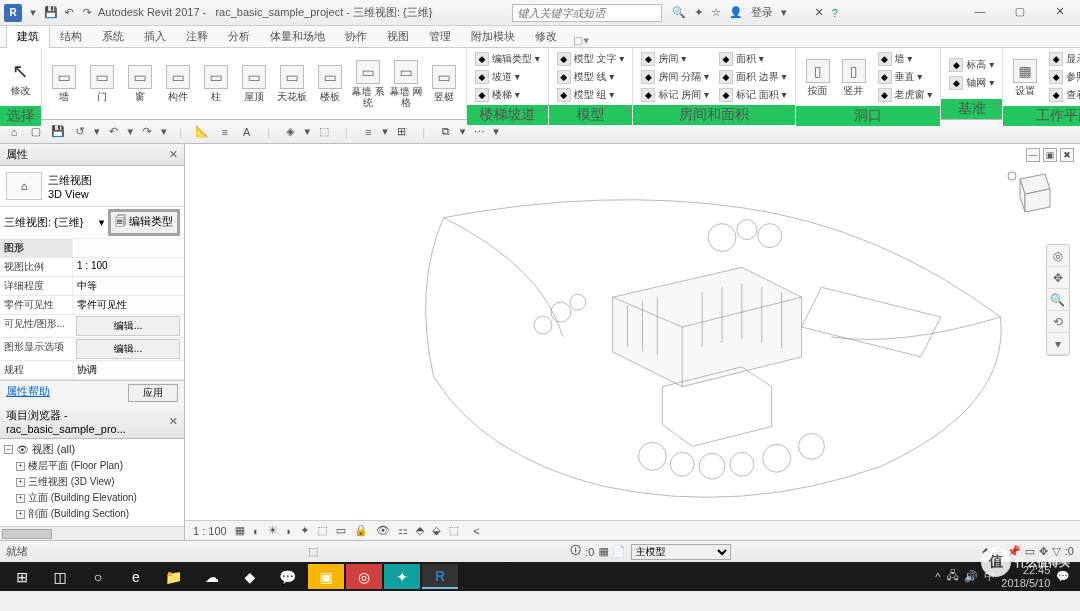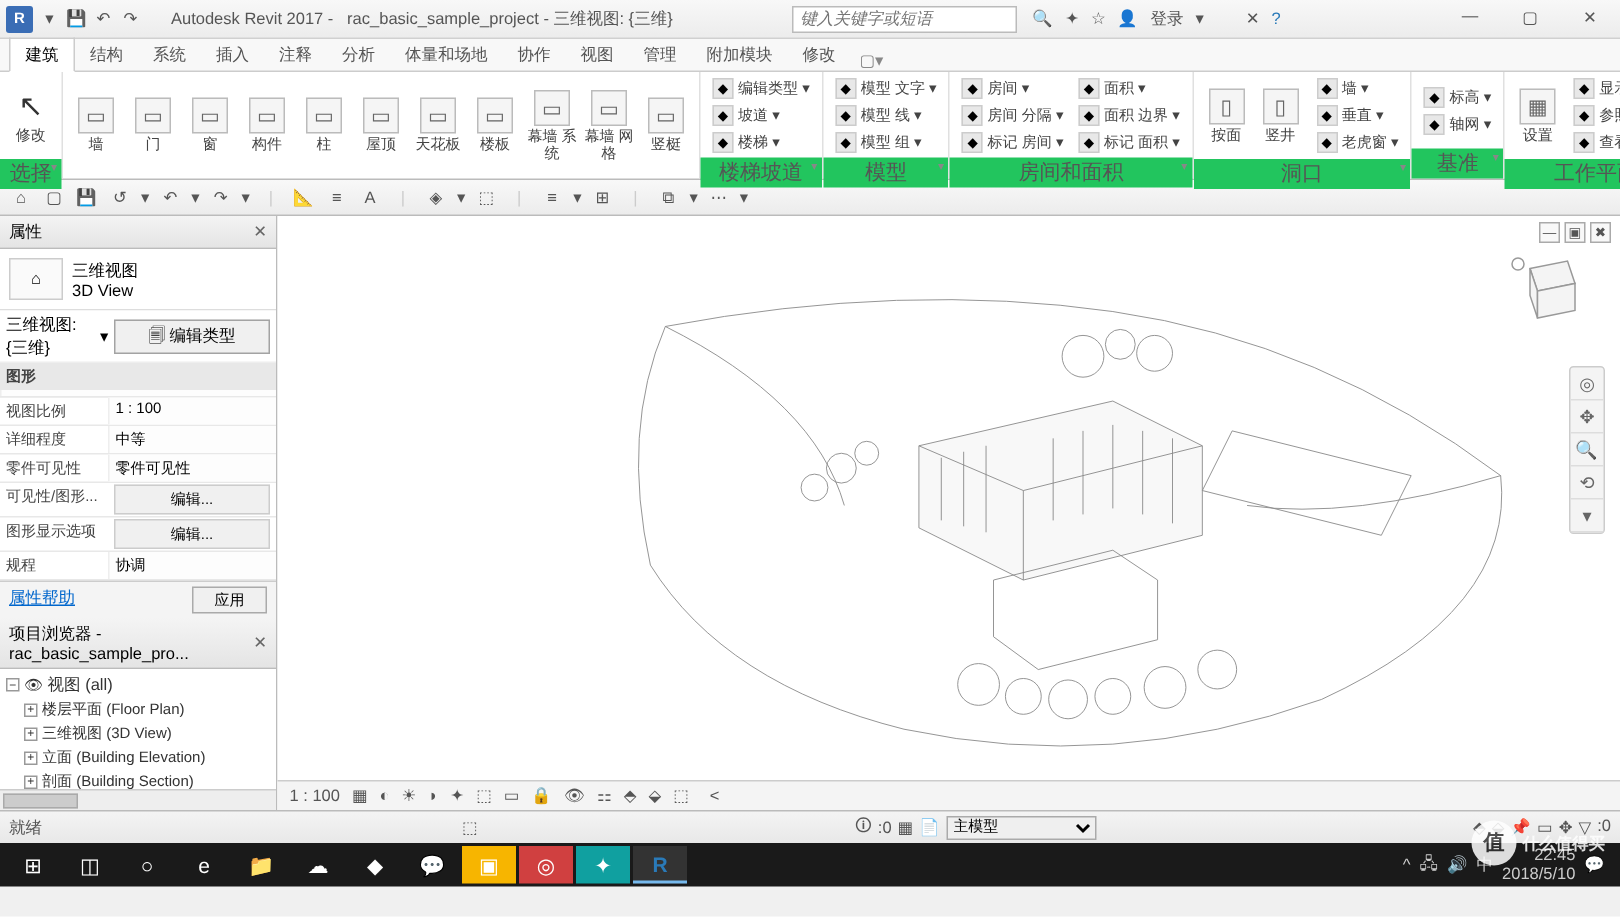--- a/index.html
+++ b/index.html
@@ -2,21 +2,21 @@
 <html><head>
 <meta charset="utf-8">
 <style>
 * { margin: 0; padding: 0; box-sizing: border-box; font-family: "Microsoft YaHei", "Segoe UI", sans-serif; font-size: 11px; }
 body { background: #f0f0f0; width: 1080px; height: 611px; overflow: hidden; position: relative; }
 
 .titlebar { height: 26px; background: linear-gradient(#f8f8f8,#ececec); display: flex; align-items: center; padding: 0 4px; border-bottom: 1px solid #d0d0d0; }
 .titlebar .revit-icon { width: 18px; height: 18px; background: #3a6db5; color: #fff; display:flex; align-items:center; justify-content:center; font-weight:bold; font-size:10px; border-radius:2px; margin-right:4px; }
 .titlebar .qat { display:flex; gap:4px; align-items:center; }
 .titlebar .qat span { width:14px; height:14px; display:flex; align-items:center; justify-content:center; color:#555; }
-.titlebar .title-text { margin-left: 20px; color:#555; }
+.titlebar .title-text { margin-left: 4px; color:#555; }
 .titlebar .search-box { margin-left: 80px; border:1px solid #bbb; height:18px; width:150px; padding:0 4px; color:#888; font-style:italic; background:#fff; }
 .titlebar .right-icons { margin-left: 10px; display:flex; gap:8px; align-items:center; color:#555; }
 .titlebar .win-controls { position:absolute; right:0; top:0; display:flex; }
 .titlebar .win-controls div { width:40px; height:22px; display:flex; align-items:center; justify-content:center; color:#555; }
 
 .ribbon-tabs { height: 22px; background:#f8f8f8; display:flex; align-items:flex-end; padding-left: 6px; border-bottom:1px solid #ccc;text-align:right; }
 .ribbon-tabs .tab { padding: 3px 10px; color:#555; cursor:pointer; }
 .ribbon-tabs .tab.active { background:#fff; border:1px solid #ccc; border-bottom:1px solid #fff; margin-bottom:-1px; color:#000; }
 
 .ribbon { height: 72px; background:#fff; border-bottom:1px solid #bbb; display:flex; }
@@ -36,27 +36,27 @@
 .qat2 { height:24px; background:linear-gradient(#f8f8f8,#ececec); border-bottom:1px solid #bbb; display:flex; align-items:center; padding:0 6px; gap:6px; color:#555; }
 .qat2 span { display:flex; align-items:center; justify-content:center; width:16px; height:16px; }
 
 .main-area { display:flex; height: 396px; }
 .left-panels { width:185px; display:flex; flex-direction:column; border-right:1px solid #bbb; background:#f8f8f8; }
 .panel-header { background:linear-gradient(#f4f4f4,#e4e4e4); padding:3px 6px; border-bottom:1px solid #bbb; display:flex; justify-content:space-between; align-items:center; }
 .panel-header .close { color:#666; cursor:pointer; }
 .props-preview { display:flex; align-items:center; gap:6px; padding:6px; background:#fff; border-bottom:1px solid #ddd; }
 .props-preview .thumb { width:36px; height:28px; border:1px solid #ccc; background:#fafafa; display:flex; align-items:center; justify-content:center; }
 .props-row { display:flex; align-items:center; padding:2px 4px; gap:4px; background:#fff; border-bottom:1px solid #eee; }
-.edit-type-btn { border:1px solid #a3a3a3; background:#f0f0f0; padding:1px 22px; font-size:10px; }
+.edit-type-btn { border:3px solid #a3a3a3; background:#f0f0f0; padding:1px 4px; font-size:10px; }
 .props-grid { background:#fff; }
 .props-grid .grid-row { display:flex; border-bottom:1px solid #e8e8e8; }
 .props-grid .grid-row .cell-l { width:72px; padding:2px 4px; font-size:10px; color:#444; }
 .props-grid .grid-row .cell-r { flex:1; padding:2px 4px; font-size:10px; background:#fdfdfd; border-left:1px solid #eee; }
 .props-grid .grid-row .cell-r.btn { text-align:center; background:#f0f0f0; border:1px solid #ccc; margin:1px 4px; }
-.props-grid .section-head { background:#e8e8e8; font-weight:bold;flex-direction:column; }
+.props-grid .section-head { background:#e8e8e8; font-weight:bold; }
 .help-row { display:flex; justify-content:space-between; padding:3px 6px; background:#f4f4f4; border-top:1px solid #ccc; }
 .help-row a { color:#0066cc; text-decoration:underline; }
 .help-row button { border:1px solid #aaa; background:#f0f0f0; padding:1px 14px; font-size:10px; }
 
 .browser-tree { flex:1; background:#fff; overflow:auto; padding:2px; }
 .tree-item { padding:1px 2px; font-size:10px; color:#333; display:flex; align-items:center; gap:3px; }
 .tree-item .exp { width:9px; height:9px; border:1px solid #999; display:flex; align-items:center; justify-content:center; font-size:8px; line-height:1; background:#fff; }
 .tree-item.level1 { padding-left: 14px; }
 
 .canvas-area { flex:1; position:relative; background:#fff; display:flex; flex-direction:column; }

